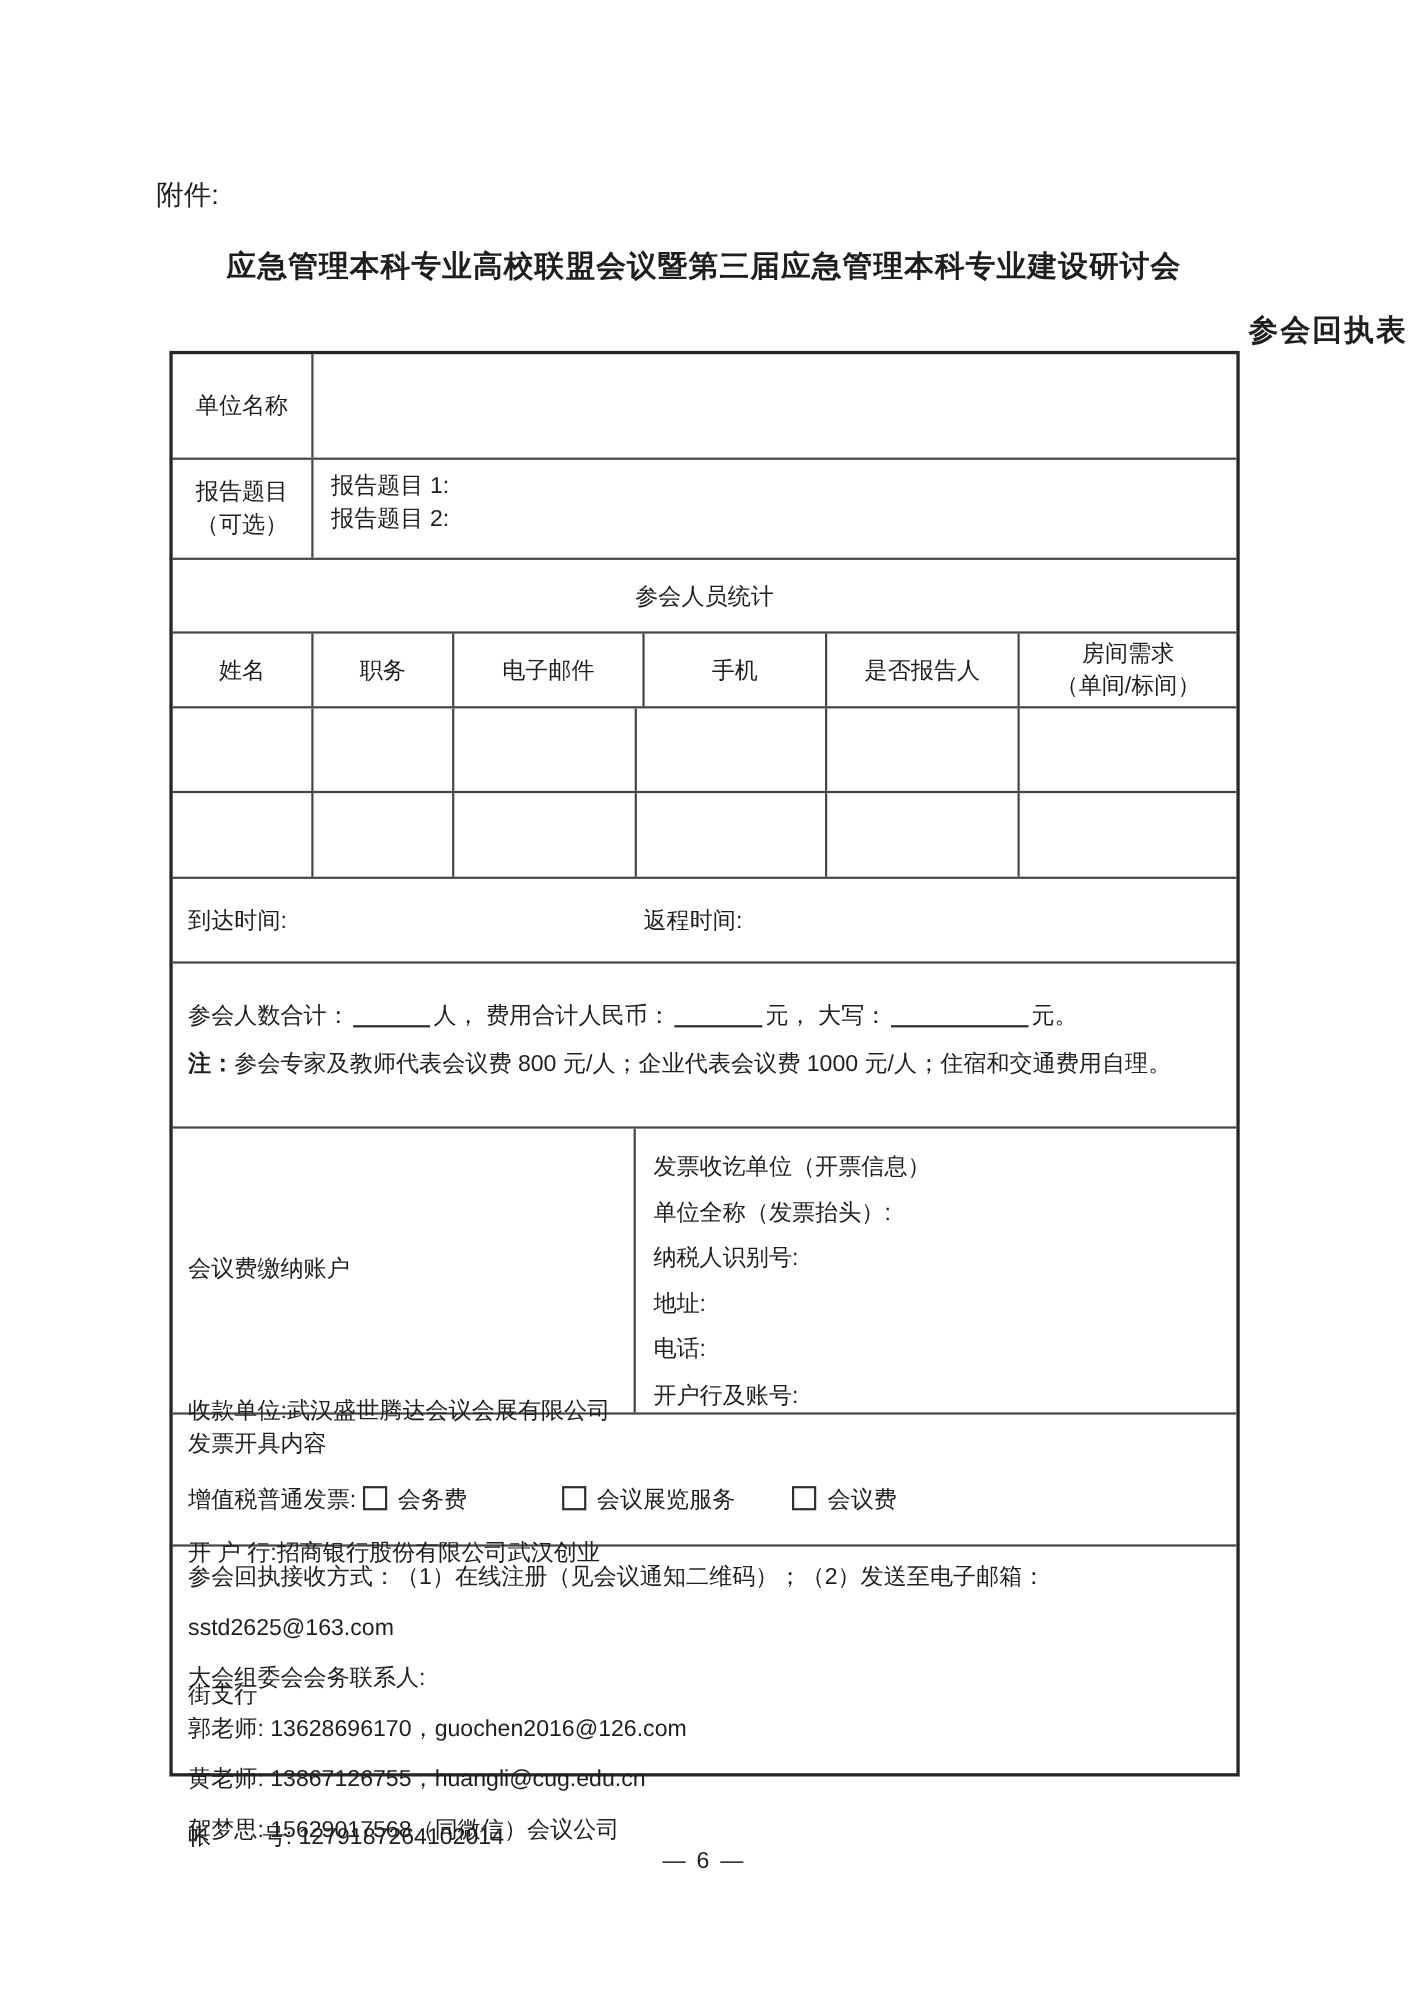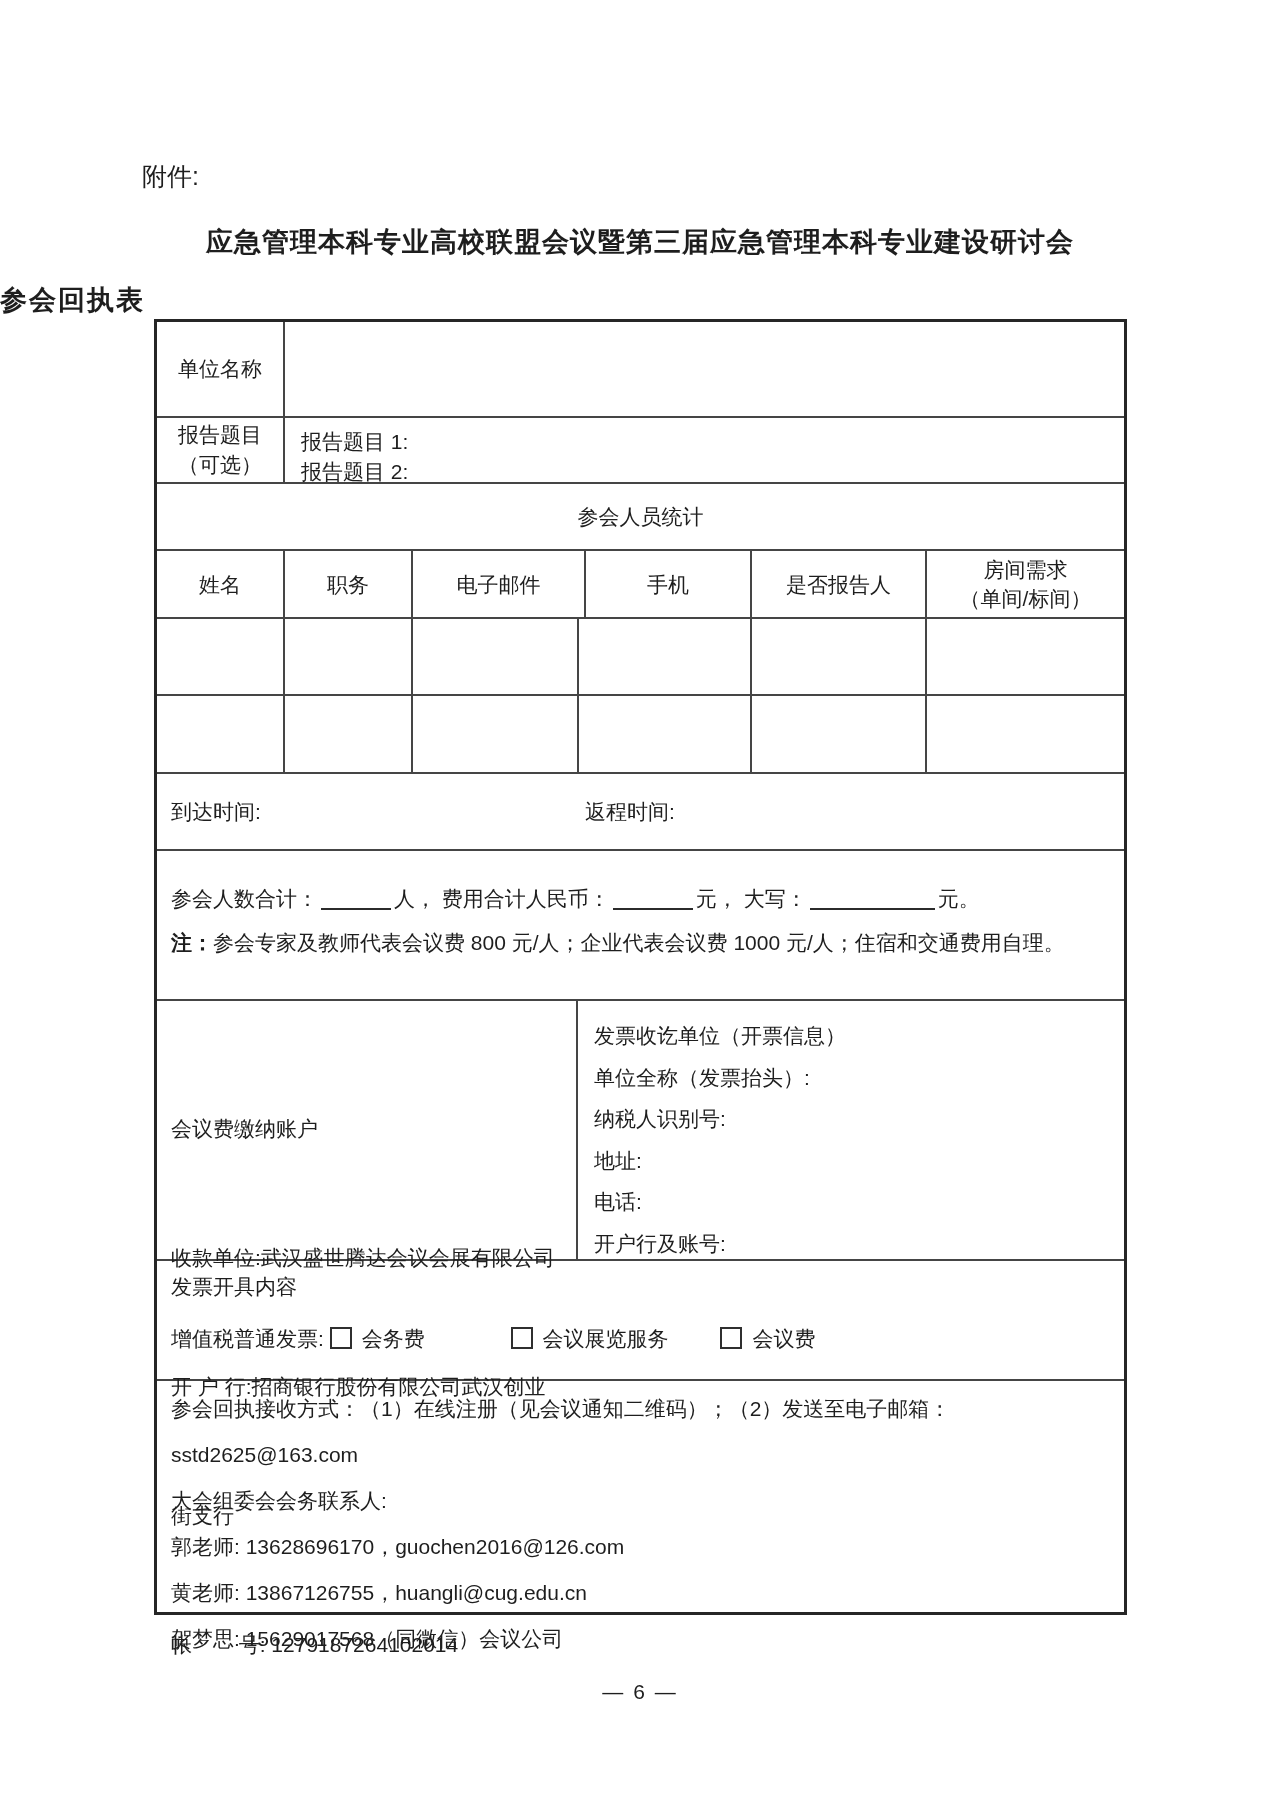--- a/index.html
+++ b/index.html
@@ -4,35 +4,35 @@
 <style>
   html,body{margin:0;padding:0;background:#e8e8e8;}
   .page{
     position:relative;width:1280px;height:1810px;background:#ffffff;
     font-family:"Liberation Sans","DejaVu Sans",sans-serif;
     color:#1e1e1e;overflow:hidden;
   }
   .attachment{position:absolute;left:142px;top:160px;font-size:25px;}
   .title1{position:absolute;left:0;top:224px;width:1280px;text-align:center;
     font-size:27px;font-weight:bold;letter-spacing:1px;}
-  .title2{position:absolute;left:0;top:282px;width:1280px;text-align:left;
+  .title2{position:absolute;left:0;top:282px;width:1280px;text-align:right;
     font-size:27px;font-weight:bold;letter-spacing:2px;}
 
   .form-table{
     position:absolute;left:154px;top:319px;width:973px;height:1296px;
     border:3px solid #262626;box-sizing:border-box;font-size:21px;
   }
   .row{box-sizing:border-box;border-bottom:2px solid #454545;display:flex;}
   .row:last-child{border-bottom:none;}
   .cell{box-sizing:border-box;border-right:2px solid #454545;}
   .cell:last-child{border-right:none;}
 
   
   .r-unit{height:96px;}
-  .r-report{height:66px;}
+  .r-report{height:91px;}
   .r-section{height:67px;align-items:center;justify-content:center;}
   .r-header{height:68px;}
   .r-data1{height:77px;}
   .r-data2{height:78px;}
   .r-times{height:77px;position:relative;}
   .r-totals{height:150px;display:block;padding:26px 0 0 14px;}
   .r-payment{height:260px;}
   .r-invoice-content{height:120px;display:block;padding:12px 0 0 14px;}
   .r-footer{height:235px;display:block;padding:5px 0 0 14px;line-height:46px;}
 

